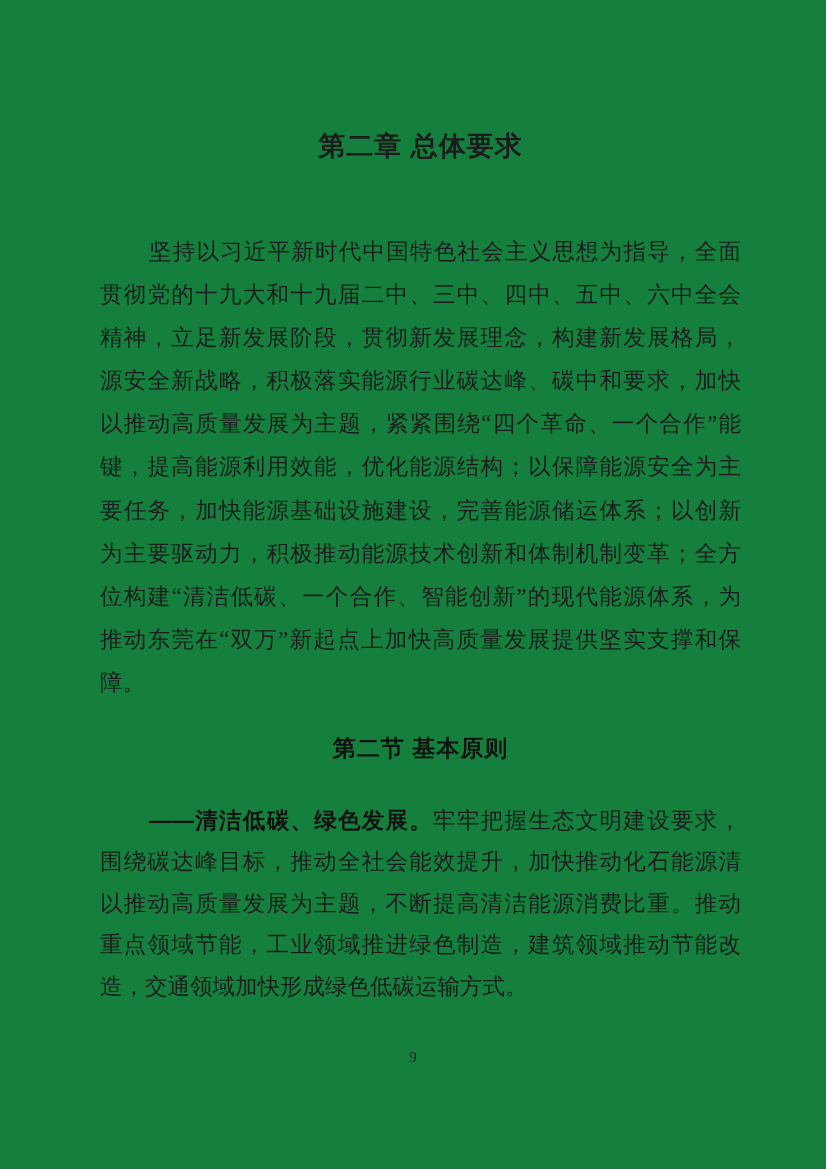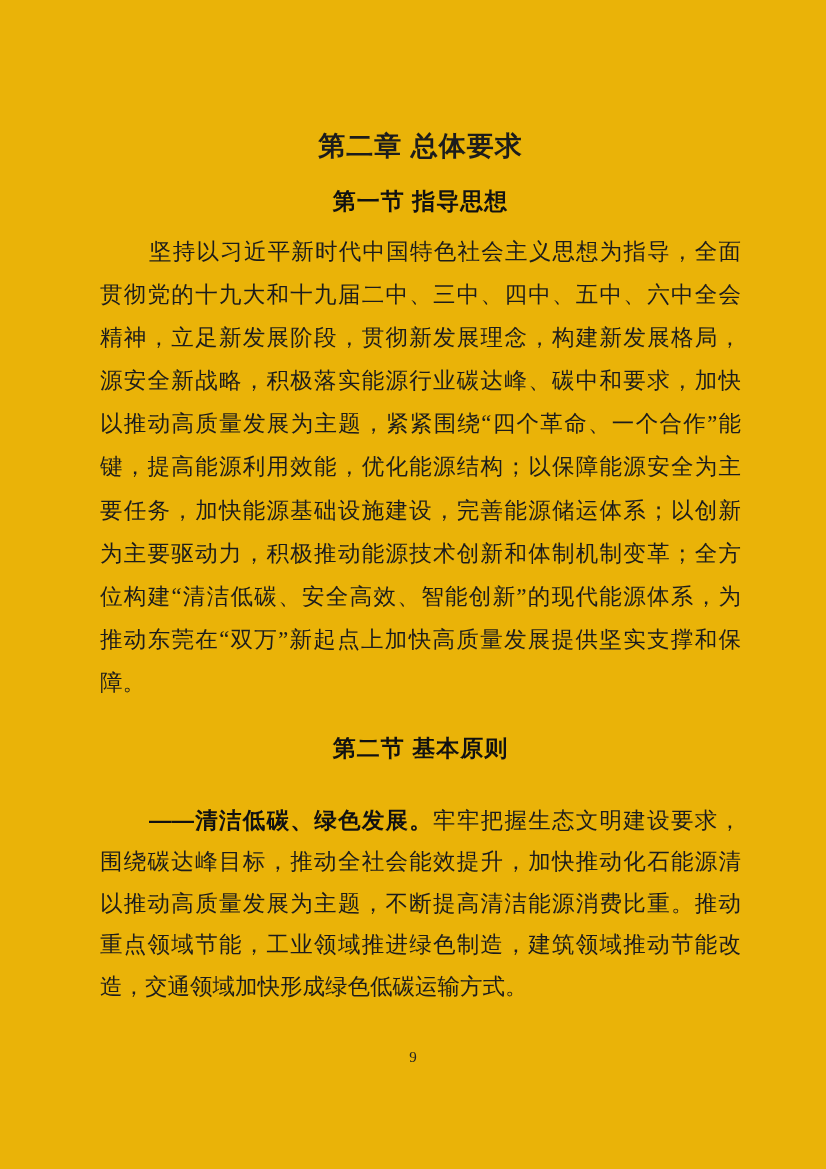--- a/index.html
+++ b/index.html
@@ -4,21 +4,21 @@
 <style>
   html, body { margin: 0; padding: 0; }
   body {
     width: 826px; height: 1169px;
     background: #ffffff;
     font-family: "Liberation Serif", serif;
   }
   .page {
     position: relative;
     width: 826px; height: 1169px;
-    background: #eab308;
+    background: #15803d;
     overflow: hidden;
   }
   .chapter-title {
     position: absolute;
     left: 100px; width: 641px; top: 129px;
     text-align: center;
     font-family: "Liberation Sans", sans-serif;
     font-weight: 600;
     font-size: 27px;
     line-height: 34px;
@@ -69,32 +69,31 @@
     color: #222222;
   }
 </style>
 </head>
 <body>
 
 <div class="page">
 
   <div class="chapter-title">第二章 总体要求</div>
 
-  <div class="section-title" id="section1-title">第一节 指导思想</div>
 
   <div class="para" id="para1">
     <div class="line indent">坚持以习近平新时代中国特色社会主义思想为指导，全面</div>
     <div class="line">贯彻党的十九大和十九届二中、三中、四中、五中、六中全会</div>
     <div class="line">精神，立足新发展阶段，贯彻新发展理念，构建新发展格局，</div>
     <div class="line">源安全新战略，积极落实能源行业碳达峰、碳中和要求，加快</div>
     <div class="line">以推动高质量发展为主题，紧紧围绕“四个革命、一个合作”能</div>
     <div class="line">键，提高能源利用效能，优化能源结构；以保障能源安全为主</div>
     <div class="line">要任务，加快能源基础设施建设，完善能源储运体系；以创新</div>
     <div class="line">为主要驱动力，积极推动能源技术创新和体制机制变革；全方</div>
-    <div class="line">位构建“清洁低碳、安全高效、智能创新”的现代能源体系，为</div>
+    <div class="line">位构建“清洁低碳、一个合作、智能创新”的现代能源体系，为</div>
     <div class="line">推动东莞在“双万”新起点上加快高质量发展提供坚实支撑和保</div>
     <div class="line para-end">障。</div>
   </div>
 
   <div class="section-title" id="section2-title">第二节 基本原则</div>
 
   <div class="para" id="para2">
     <div class="line indent"><span class="lead-bold">——清洁低碳、绿色发展。</span><span>牢牢把握生态文明建设要求，</span></div>
     <div class="line">围绕碳达峰目标，推动全社会能效提升，加快推动化石能源清</div>
     <div class="line">以推动高质量发展为主题，不断提高清洁能源消费比重。推动</div>

